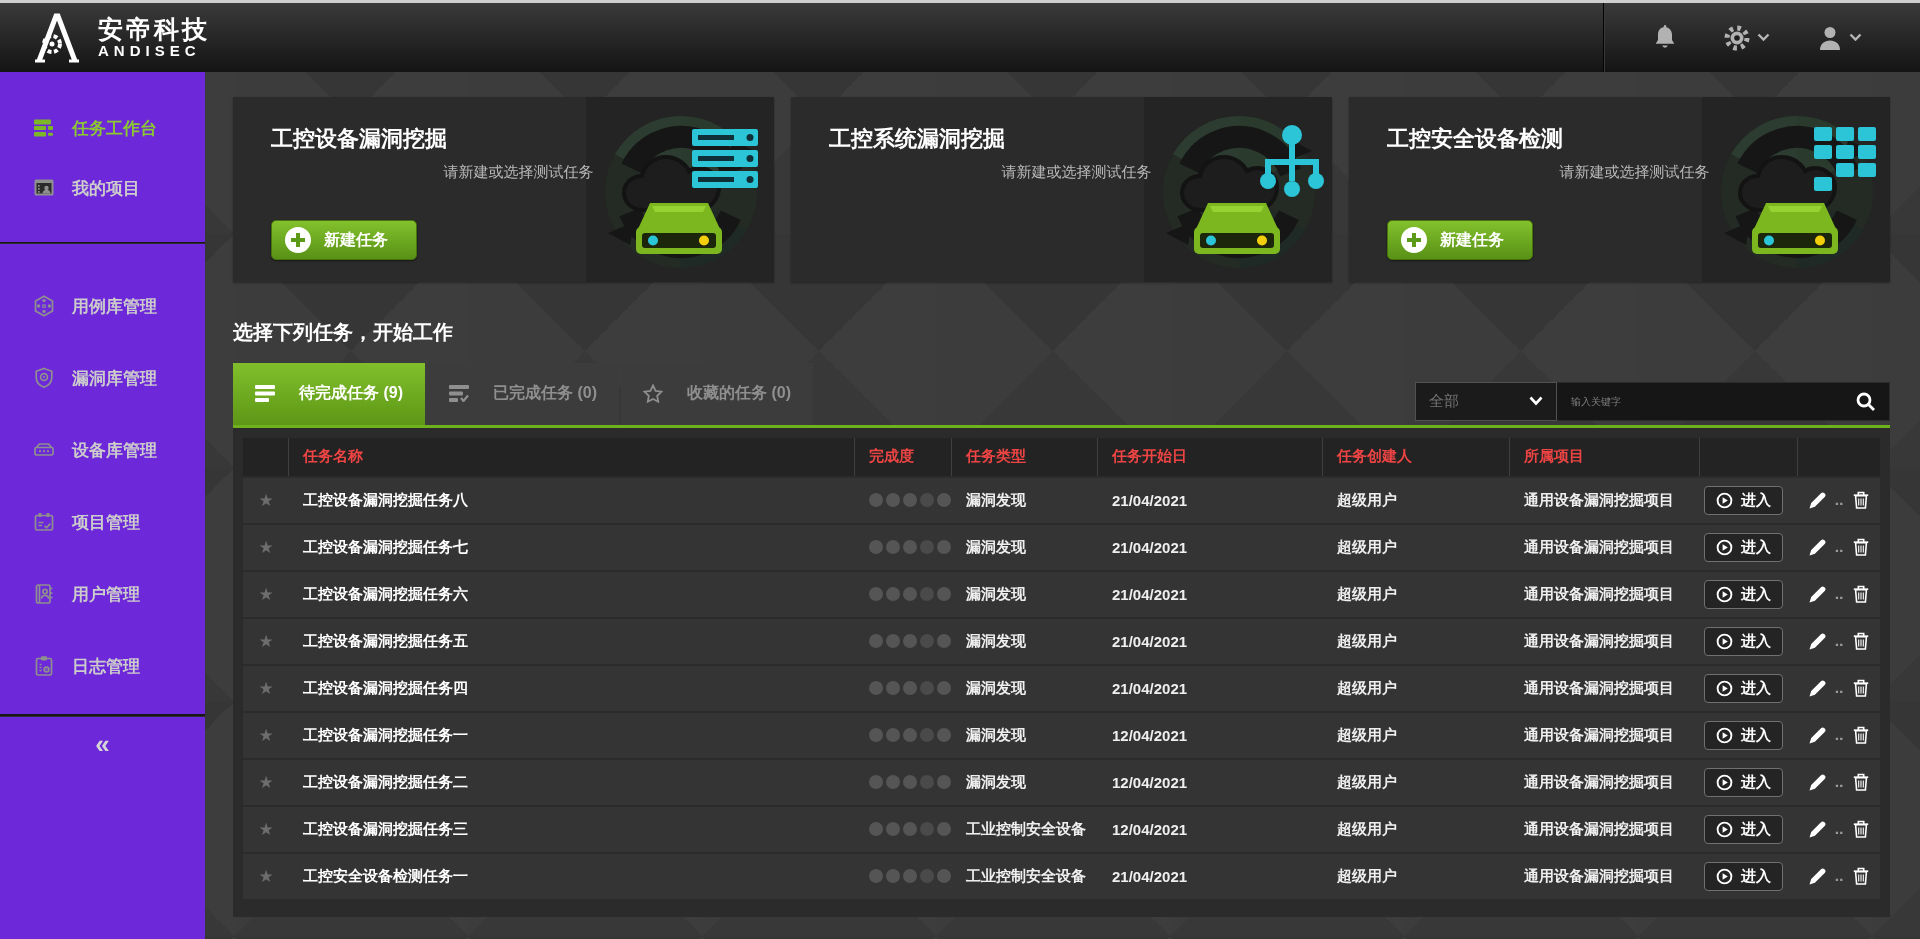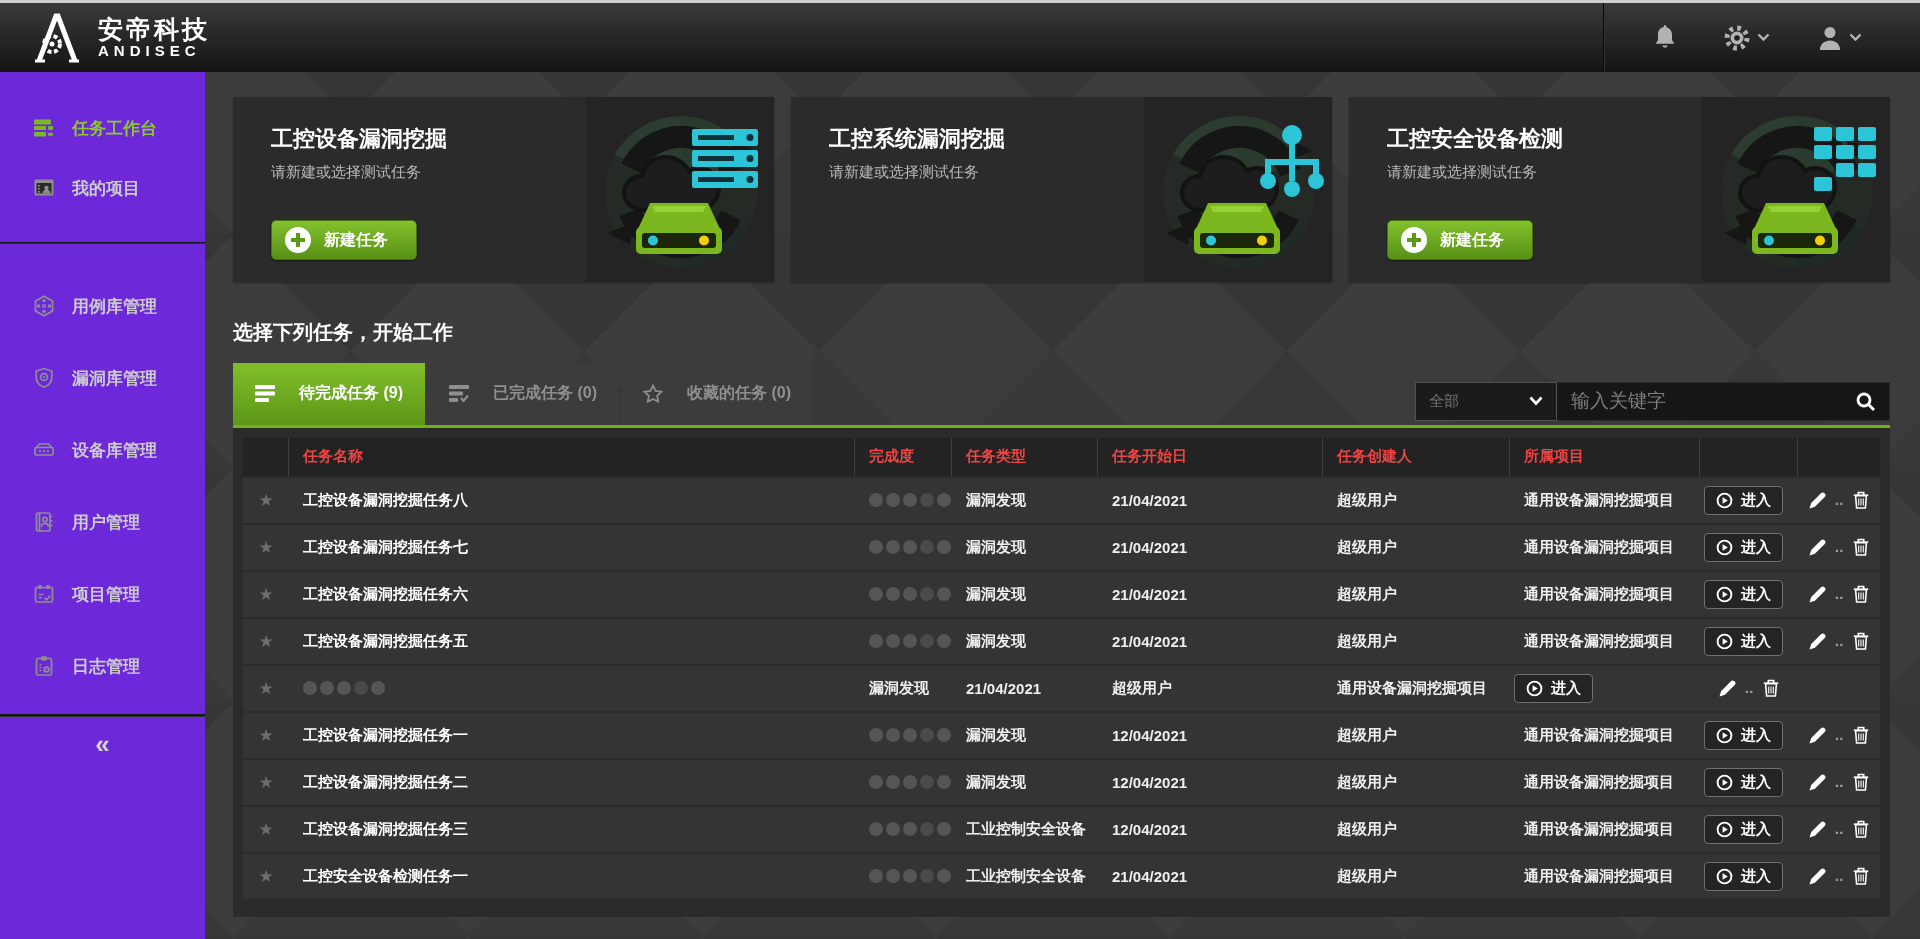--- a/index.html
+++ b/index.html
@@ -42,21 +42,21 @@
   .collapse-row { margin-top:12px; border-top:2px solid #171717; box-shadow:inset 0 1px 0 #2f2f2f;
     height:58px; display:flex; align-items:center; justify-content:center; cursor:pointer; }
   .collapse-glyph { color:#d6d6d6; font-size:26px; font-weight:bold; }
   
   .main { position:absolute; top:72px; left:205px; width:1715px; padding:25px 30px 0 28px; }
   
   .cards { display:flex; gap:17px; }
   .card { flex:1; height:185px; background:#2b2b2b; position:relative; box-shadow:0 1px 2px rgba(0,0,0,.35); }
   .card-body { padding:27px 8px 0 38px; position:relative; z-index:2; }
   .card-title { color:#ffffff; font-size:22px; font-weight:bold; }
-  .card-sub { color:#b9b9b9; font-size:15px; margin-top:9px; }
+  .card-sub { color:#b9b9b9; font-size:15px; margin-top:9px;text-align:center; }
   .new-task-btn {
     position:absolute; left:38px; bottom:22px; display:flex; align-items:center; gap:13px;
     background:linear-gradient(#83c12d,#589116); border:1px solid #47720d; border-radius:5px;
     padding:6px 28px 6px 13px; color:#fff; font-size:16px; font-weight:bold; cursor:pointer;
     box-shadow:0 1px 2px rgba(0,0,0,.5);
   }
   .plus-circle { width:26px; height:26px; border-radius:50%; background:#fff; position:relative; }
   .plus-circle::before, .plus-circle::after { content:""; position:absolute; background:#5d9a18; }
   .plus-circle::before { left:6px; top:11px; width:14px; height:4px; }
   .plus-circle::after  { left:11px; top:6px; width:4px; height:14px; }
@@ -70,21 +70,21 @@
     background:#3c3c3c; color:#8f8f8f; font-size:16px; font-weight:bold; cursor:pointer;
   }
   .tab.active { background:linear-gradient(#80bf2b,#5e9717); color:#fff; }
   .controls { margin-left:auto; display:flex; align-items:center; margin-bottom:4px; }
   .dropdown {
     width:142px; height:39px; background:#1b1b1b; border:1px solid #515151;
     display:flex; align-items:center; justify-content:space-between; padding:0 13px;
     color:#737373; font-size:15px; font-weight:normal; cursor:pointer;
   }
   .searchbox { width:333px; height:39px; background:#161616; border:1px solid #2c2c2c; border-left:none; display:flex; align-items:center; }
-  .searchbox input { flex:1; min-width:0; background:transparent; border:none; outline:none; color:#ddd; font-size:19px; padding:0 14px; font-family:inherit; }
+  .searchbox input { flex:1; min-width:0; background:transparent; border:none; outline:none; color:#ddd; font-size:10px; padding:0 14px; font-family:inherit; }
   .searchbox input::placeholder { color:#7d7d7d; }
   .search-btn { background:none; border:none; padding:0 13px 0 4px; cursor:pointer; display:flex; align-items:center; }
   .green-rule { height:3px; background:#6fb11c; }
   
   .table-panel { background:#2b2b2b; padding:10px 10px 18px 10px; }
   .tgrid { display:grid; grid-template-columns:46px 1fr 97px 146px 225px 187px 190px 98px 82px; align-items:center; }
   .thead { height:38px; background:#232323; color:#ef4444; font-size:15px; font-weight:bold; }
   .hcell { display:flex; align-items:center; height:100%; padding-left:14px; border-right:1px solid #3f3f3f; }
   .hcell:last-child { border-right:none; }
   .trow { height:45px; background:#343434; margin-top:2px; color:#efefef; font-size:15px; font-weight:bold; }
@@ -199,37 +199,37 @@
         <path d="M3.5 8.5l2.8-3.5h9.4l2.8 3.5"></path>
         <rect x="2" y="8.5" width="18" height="7.5" rx="1.5"></rect>
         <circle cx="7" cy="12.2" r="1.1" fill="#8f8f8f" stroke="none"></circle>
           <circle cx="11" cy="12.2" r="1.1" fill="#8f8f8f" stroke="none"></circle>
           <circle cx="15" cy="12.2" r="1.1" fill="#8f8f8f" stroke="none"></circle>
       </svg>
       <span>设备库管理</span>
     </div>
     <div class="side-item">
       <svg width="22" height="22" viewBox="0 0 22 22" fill="none" stroke="#8f8f8f" stroke-width="1.7">
+        <rect x="2.5" y="4.5" width="17" height="14.5" rx="1.5"></rect>
+        <rect x="5.5" y="2" width="3" height="4" fill="#8f8f8f" stroke="none"></rect>
+          <rect x="13.5" y="2" width="3" height="4" fill="#8f8f8f" stroke="none"></rect>
+        <path d="M5.5 11.5h5M5.5 14.5h3.5"></path>
+          <path d="M11.5 14.8l2 2 3.8-4.2"></path>
+      </svg>
+      <span>项目管理</span>
+    </div>
+    <div class="side-item">
+      <svg width="22" height="22" viewBox="0 0 22 22" fill="none" stroke="#8f8f8f" stroke-width="1.7">
         <rect x="3.5" y="2" width="13.5" height="18" rx="1.8"></rect>
         <path d="M6.5 2v18"></path>
           <path d="M17 5.5h2.5M17 10h2.5M17 14.5h2.5"></path>
         <circle cx="12" cy="8.5" r="2.2"></circle>
           <path d="M8.5 15.8c0-2.2 1.6-3.5 3.5-3.5s3.5 1.3 3.5 3.5"></path>
       </svg>
       <span>用户管理</span>
-    </div>
-    <div class="side-item">
-      <svg width="22" height="22" viewBox="0 0 22 22" fill="none" stroke="#8f8f8f" stroke-width="1.7">
-        <rect x="2.5" y="4.5" width="17" height="14.5" rx="1.5"></rect>
-        <rect x="5.5" y="2" width="3" height="4" fill="#8f8f8f" stroke="none"></rect>
-          <rect x="13.5" y="2" width="3" height="4" fill="#8f8f8f" stroke="none"></rect>
-        <path d="M5.5 11.5h5M5.5 14.5h3.5"></path>
-          <path d="M11.5 14.8l2 2 3.8-4.2"></path>
-      </svg>
-      <span>项目管理</span>
     </div>
     <div class="side-item">
       <svg width="22" height="22" viewBox="0 0 22 22" fill="none" stroke="#8f8f8f" stroke-width="1.7">
         <rect x="3.5" y="3.5" width="15" height="16.5" rx="1.5"></rect>
         <rect x="8" y="1.2" width="6" height="4.2" rx="1" fill="#8f8f8f" stroke="none"></rect>
         <path d="M6.5 9.5h2M6.5 12.5h2M6.5 15.5h2"></path>
         <circle cx="13.5" cy="14.5" r="2.4"></circle>
           <circle cx="13.5" cy="14.5" r=".8" fill="#8f8f8f" stroke="none"></circle>
       </svg>
       <span>日志管理</span>
@@ -597,20 +597,21 @@
           <path d="M5.7 7.5v7M8 7.5v7M10.3 7.5v7" stroke="#fff" stroke-width="1.1"></path>
         </svg>
       </span>
     </div>
   </div>
 
   <div class="tgrid trow">
     <div class="cell c-star">
       <span class="star">★</span>
     </div>
+    <div class="cell c-name">工控设备漏洞挖掘任务四</div>
     <div class="cell c-prog">
       <i class="dot"></i>
             <i class="dot"></i>
             <i class="dot"></i>
             <i class="dot"></i>
             <i class="dot"></i>
     </div>
     <div class="cell c-type">漏洞发现</div>
     <div class="cell c-date">21/04/2021</div>
     <div class="cell c-creator">超级用户</div>

